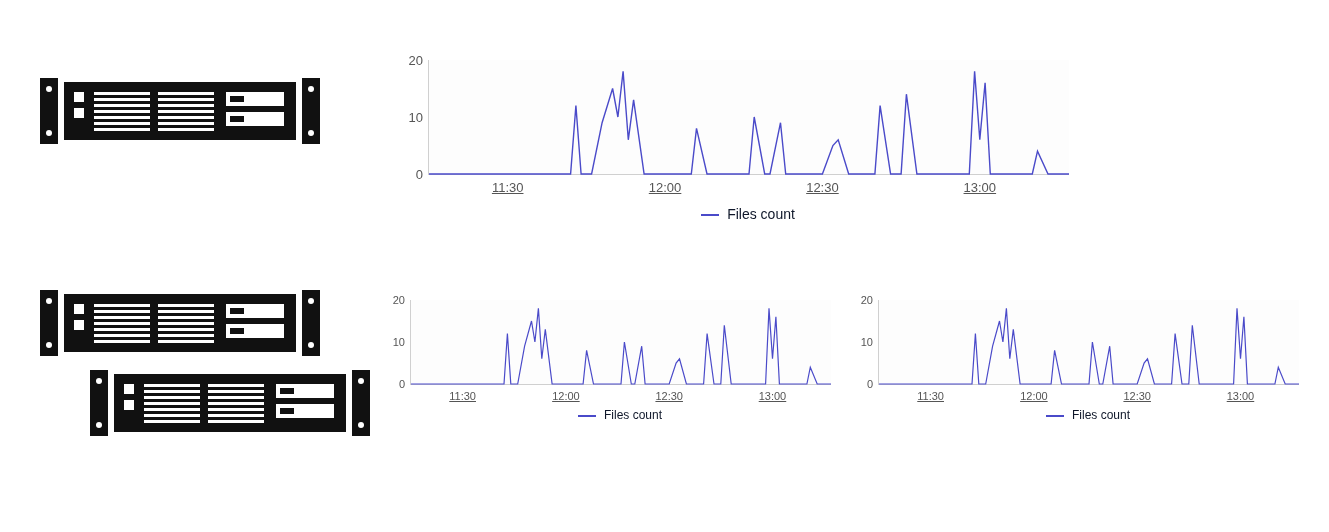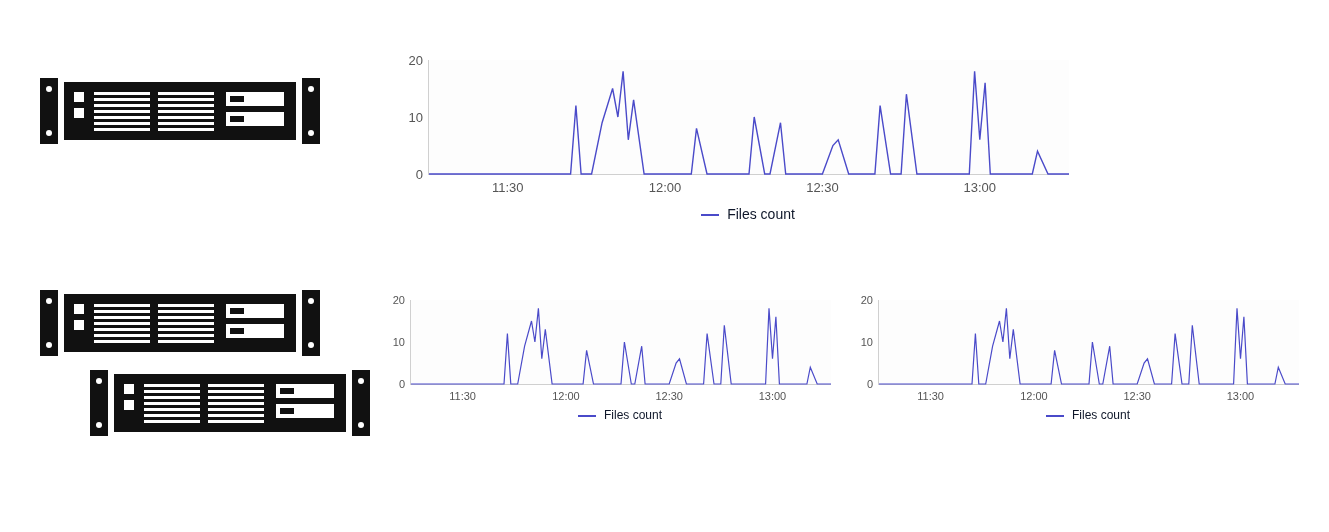--- a/index.html
+++ b/index.html
@@ -28,21 +28,21 @@
   }
   .chart .y-tick {
     position: absolute; right: 100%; padding-right: 6px;
     transform: translateY(-50%);
     font-size: 13px; color: #555; white-space: nowrap;
   }
   .chart.small .y-tick { font-size: 11px; }
   .chart .x-tick {
     position: absolute; top: 100%; padding-top: 6px;
     transform: translateX(-50%);
-    font-size: 13px; color: #555; white-space: nowrap;
+    font-size: 13px; color: #555; white-space: nowrap; text-decoration: underline;
   }
   .chart.small .x-tick { font-size: 11px; }
   .chart .legend {
     position: absolute; left: 0; width: 100%;
     text-align: center; font-size: 14px; color: #0f172a;
   }
   .chart.small .legend { font-size: 12px; }
   .chart .legend .swatch {
     display: inline-block; width: 18px; height: 0;
     border-top: 2px solid #4a4ac9; vertical-align: middle;

